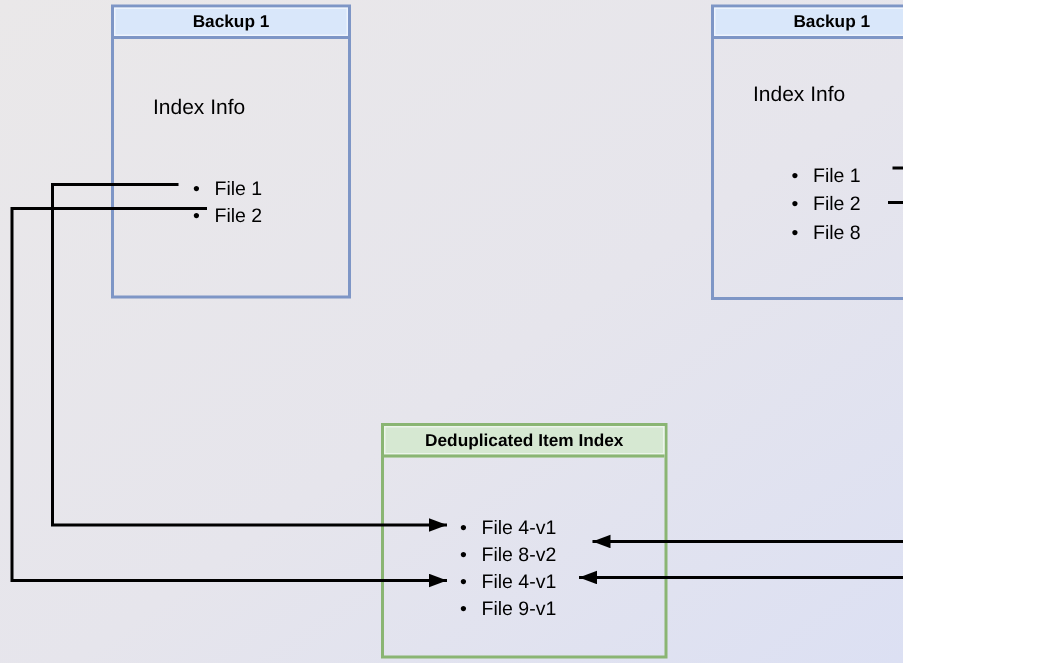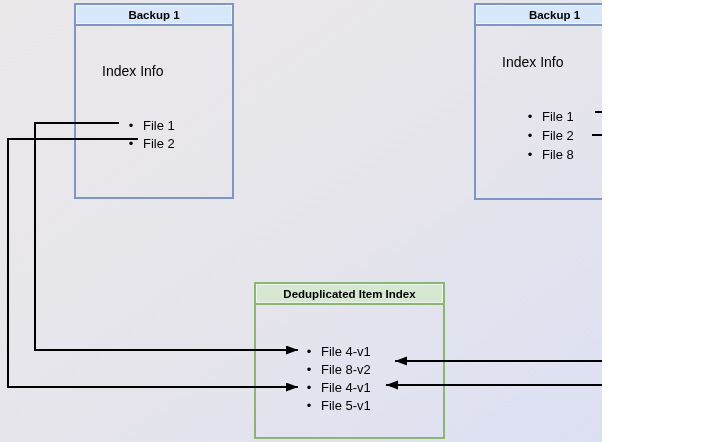--- a/index.html
+++ b/index.html
@@ -127,21 +127,21 @@
         <span class="bullet">•</span>
         <span class="file-label">File 8-v2</span>
       </li>
       <li>
 
         <span class="bullet">•</span>
         <span class="file-label">File 4-v1</span>
       </li>
       <li>
         <span class="bullet">•</span>
-        <span class="file-label">File 5-v1</span>
+        <span class="file-label">File 9-v1</span>
       </li>
     </ul>
   </div>
 
   <svg class="arrows" width="702" height="442" viewBox="0 0 702 442">
     <defs>
       <marker id="arrowhead" markerUnits="userSpaceOnUse" markerWidth="13" markerHeight="10" refX="12" refY="4.5" orient="auto">
         <path d="M0,0 L12,4.5 L0,9 Z" fill="#000"></path>
       </marker>
     </defs>

